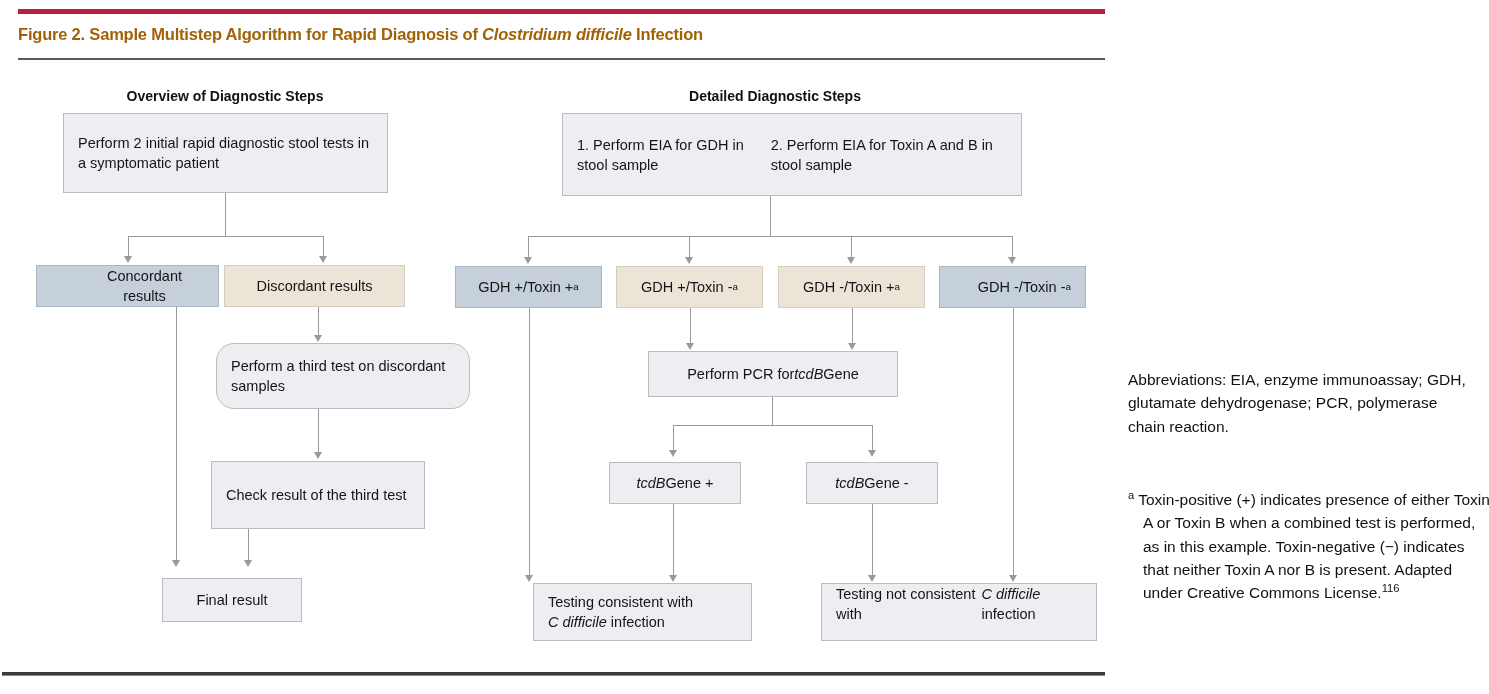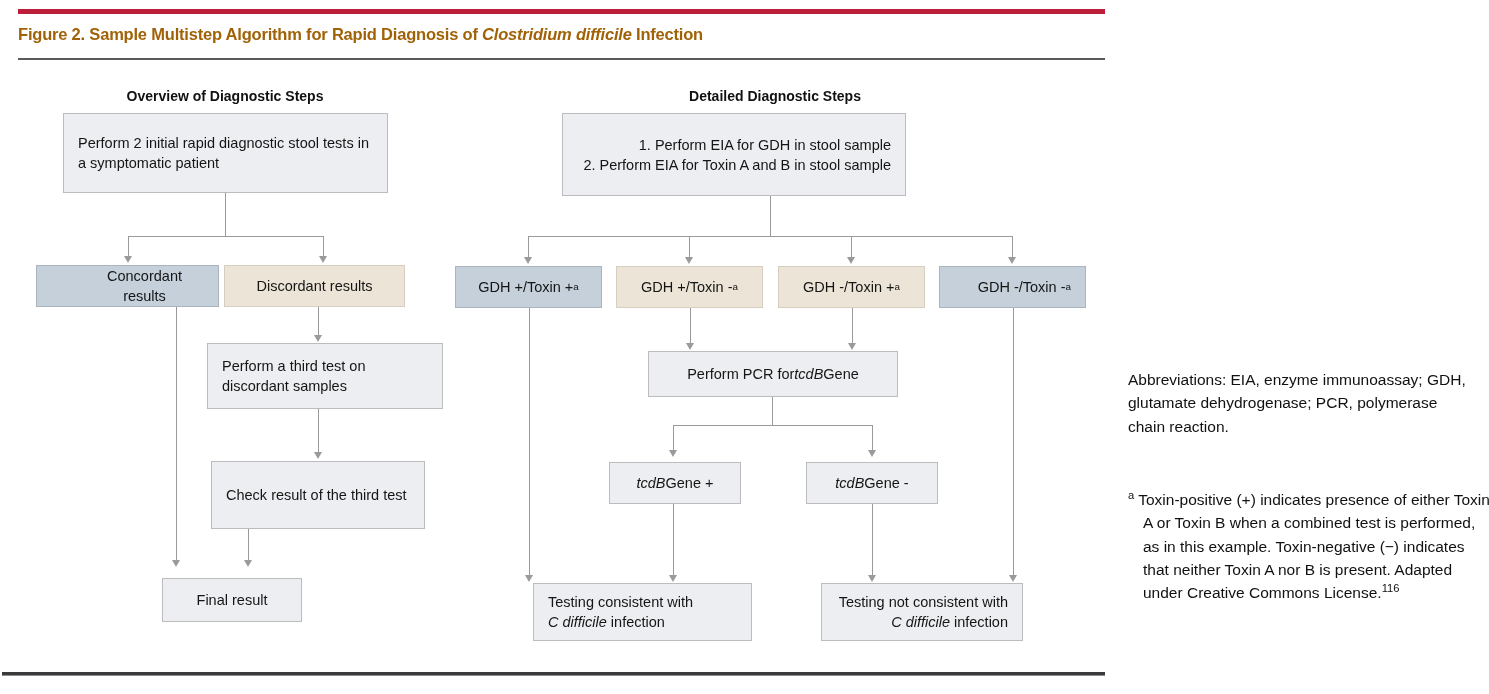--- a/index.html
+++ b/index.html
@@ -123,33 +123,33 @@
 
   <div class="abs box blue center" style="left:36px; top:265px; width:183px; height:42px;padding-left:48px;">Concordant results</div>
   <div class="abs box beige center" style="left:224px; top:265px; width:181px; height:42px;">Discordant results</div>
 
   <div class="abs vline" style="left:176px; top:307px; height:253px;"></div>
   <div class="abs arrow" style="left:171.5px; top:560px;"></div>
 
   <div class="abs vline" style="left:318px; top:307px; height:28px;"></div>
   <div class="abs arrow" style="left:313.5px; top:335px;"></div>
 
-  <div class="abs box" style="left:207px; top:343px; width:236px; height:66px;">Perform a third test on discordant samples</div>
+  <div class="abs box" style="left:216px; top:343px; width:254px; height:66px;border-radius:18px;">Perform a third test on discordant samples</div>
 
   <div class="abs vline" style="left:318px; top:409px; height:43px;"></div>
   <div class="abs arrow" style="left:313.5px; top:452px;"></div>
 
   <div class="abs box" style="left:211px; top:461px; width:214px; height:68px;">Check result of the third test</div>
 
   <div class="abs vline" style="left:248px; top:529px; height:31px;"></div>
   <div class="abs arrow" style="left:243.5px; top:560px;"></div>
 
   <div class="abs box center" style="left:162px; top:578px; width:140px; height:44px;">Final result</div>
 
-  <div class="abs box" style="left:562px; top:113px; width:344px; height:83px; flex-direction:column; align-items:flex-end; justify-content:center;">
+  <div class="abs box" style="left:562px; top:113px; width:460px; height:83px; flex-direction:row; align-items:center; justify-content:center;">
     <div>1. Perform EIA for GDH in stool sample</div>
     <div>2. Perform EIA for Toxin A and B in stool sample</div>
   </div>
 
   <div class="abs vline" style="left:770px; top:196px; height:40px;"></div>
   <div class="abs hline" style="left:528px; top:236px; width:485px;"></div>
   <div class="abs vline" style="left:528px; top:236px; height:21px;"></div>
   <div class="abs arrow" style="left:523.5px; top:257px;"></div>
   <div class="abs vline" style="left:689px; top:236px; height:21px;"></div>
   <div class="abs arrow" style="left:684.5px; top:257px;"></div>
@@ -211,21 +211,21 @@
   <div class="abs vline" style="left:673px; top:504px; height:71px;"></div>
   <div class="abs arrow" style="left:668.5px; top:575px;"></div>
   <div class="abs vline" style="left:872px; top:504px; height:71px;"></div>
   <div class="abs arrow" style="left:867.5px; top:575px;"></div>
 
   <div class="abs box" style="left:489px; top:583px; width:219px; height:58px; flex-direction:column; align-items:flex-start; justify-content:center;margin-left:44px;">
     <div>Testing consistent with</div>
     <div><i>C difficile</i><span> infection</span></div>
   </div>
 
-  <div class="abs box" style="left:821px; top:583px; width:202px; height:58px; flex-direction:column; align-items:flex-end; justify-content:center;">
+  <div class="abs box" style="left:821px; top:583px; width:276px; height:58px; align-items:flex-start; justify-content:center;">
     <div>Testing not consistent with</div>
     <div><i>C difficile</i><span> infection</span></div>
   </div>
 
   <div class="abs sidenote" id="abbrev">Abbreviations: EIA, enzyme immunoassay; GDH, glutamate dehydrogenase; PCR, polymerase chain reaction.</div>
 
   <div class="abs sidenote" id="footnote-a">
     <span class="marker">a</span><span> Toxin-positive (+) indicates presence of either Toxin A or Toxin B when a combined test is performed, as in this example. Toxin-negative (−) indicates that neither Toxin A nor B is present. Adapted under Creative Commons License.</span><span class="ref">116</span>
   </div>
 

